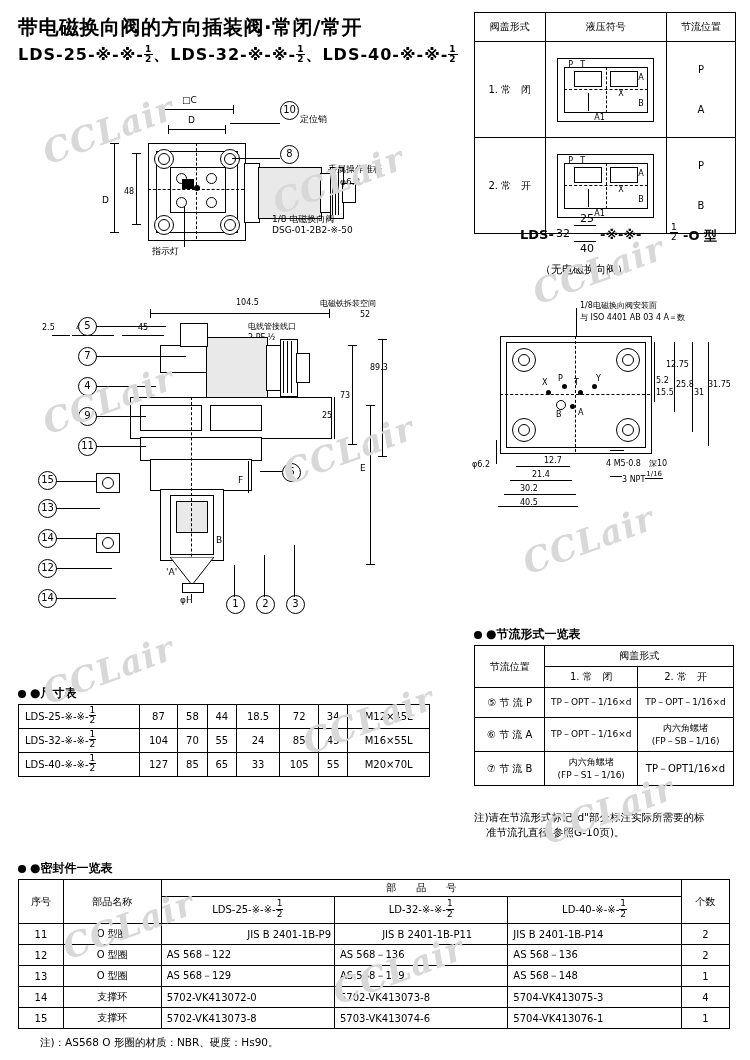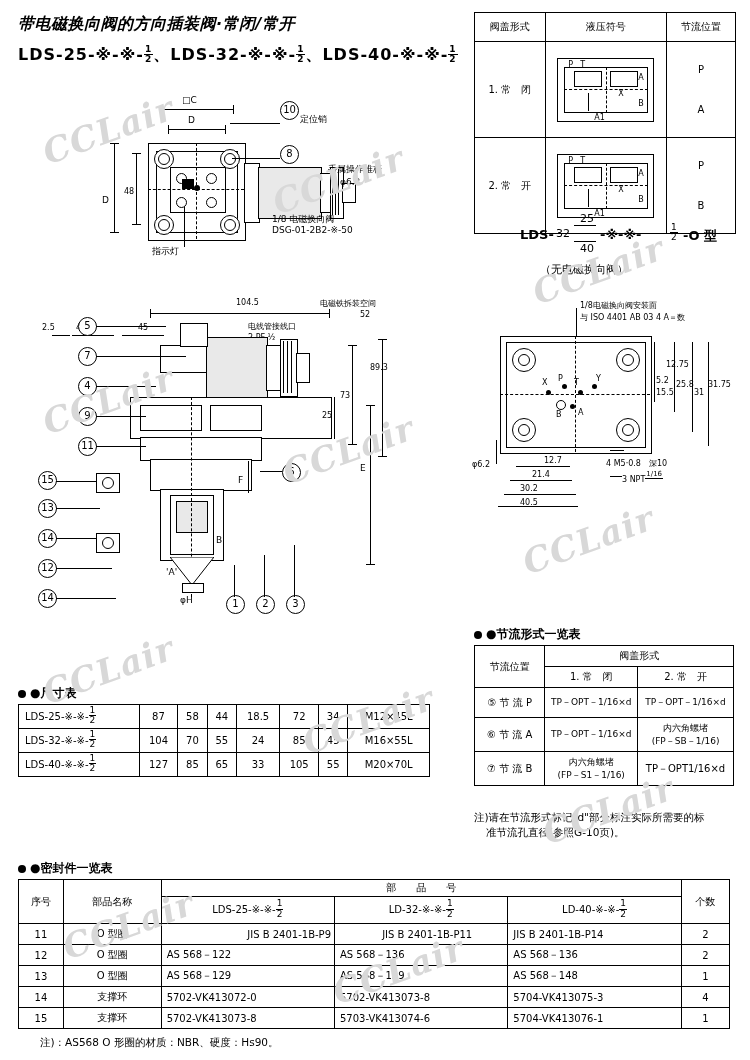--- a/index.html
+++ b/index.html
@@ -27,21 +27,21 @@
     user-select:none;
     pointer-events:none;
     white-space:nowrap;
     z-index:5;
   }
 
   
   table{border-collapse:collapse;}
   td,th{border:1px solid #000;padding:1px 3px;font-size:10px;text-align:center;vertical-align:middle;font-weight:normal;}
 
-  .title-main{font-size:16px;font-weight:bold;letter-spacing:0.5px;font-style:italic;}
+  .title-main{font-size:20px;font-weight:bold;letter-spacing:0.5px;}
   .model-line{font-size:16px;font-weight:bold;letter-spacing:1px;}
   .frac{display:inline-block;vertical-align:middle;text-align:center;font-size:9px;line-height:1.05;position:relative;top:-1px;}
   .frac .n{display:block;border-bottom:1px solid #000;padding:0 1px;}
   .frac .d{display:block;padding:0 1px;}
 
   .sec-title{font-size:12px;font-weight:bold;}
   .bullet{display:inline-block;width:8px;height:8px;border-radius:50%;background:#000;margin-right:4px;vertical-align:middle;}
 
   .note{font-size:10.5px;line-height:1.45;}
 

